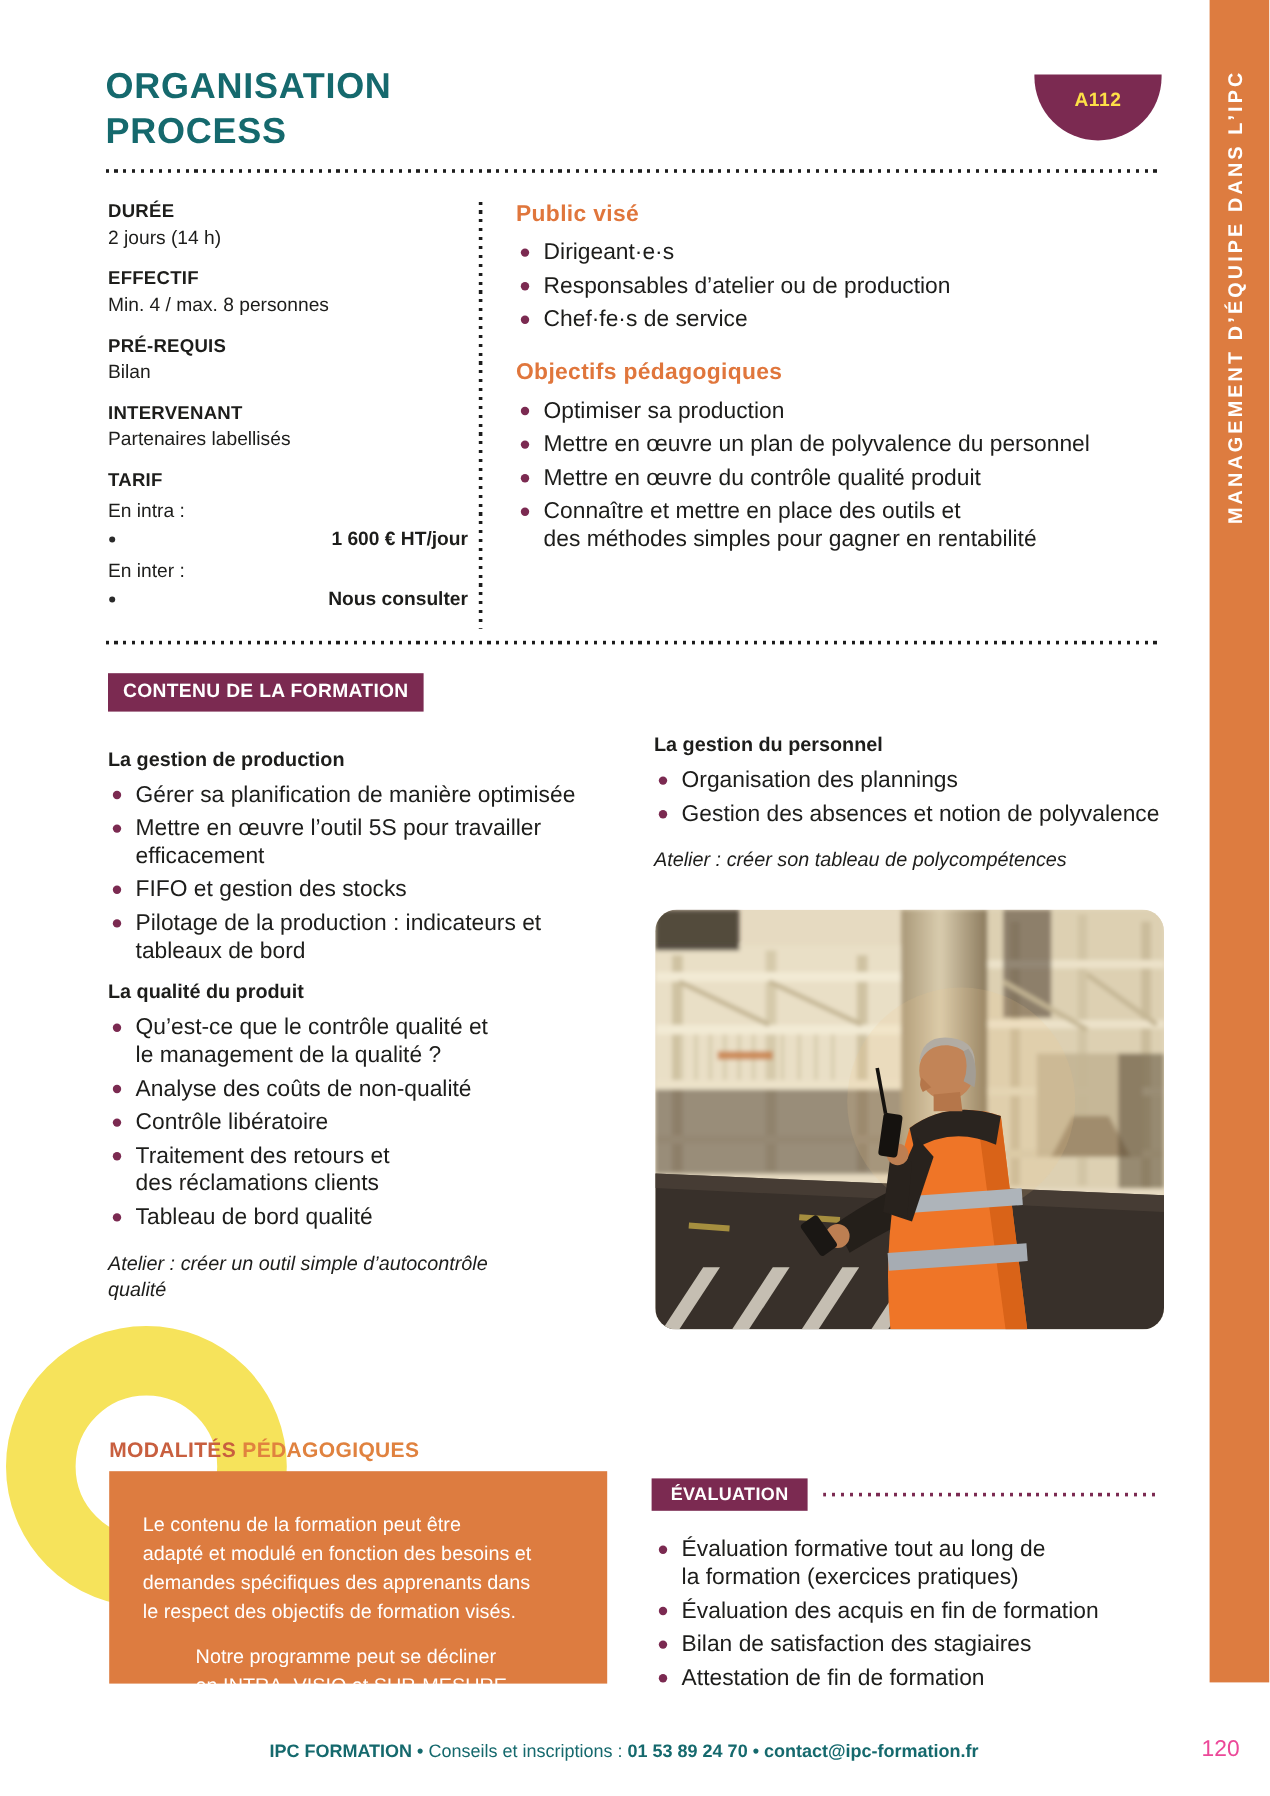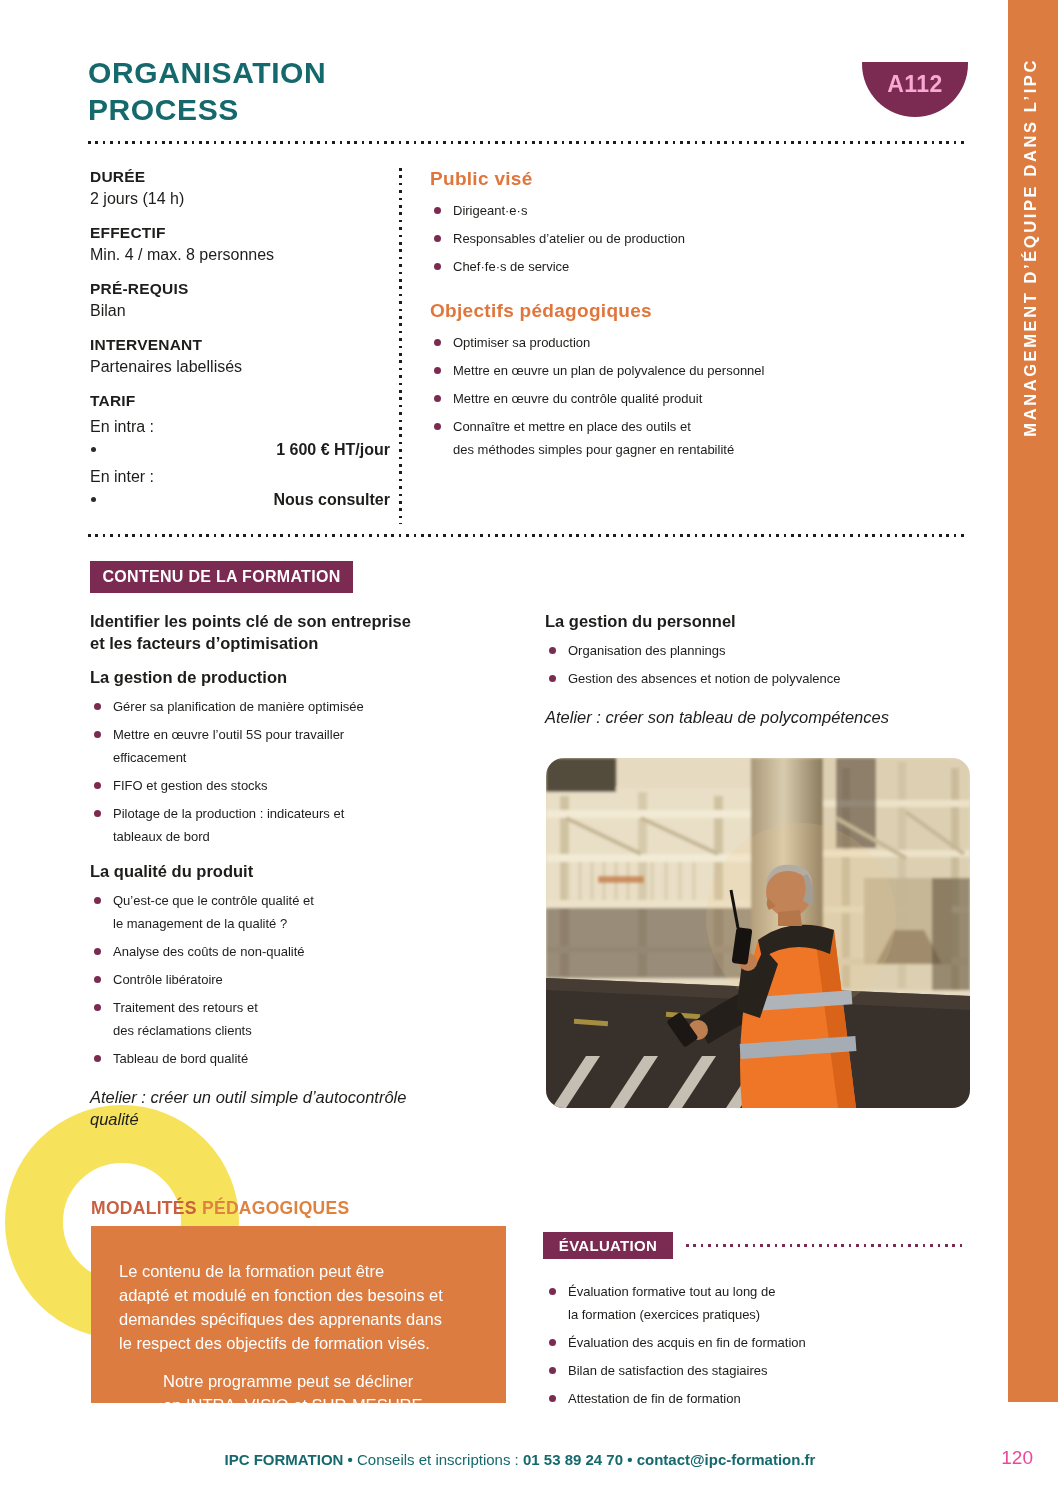--- a/index.html
+++ b/index.html
@@ -16,41 +16,41 @@
 
   
   .sidebar { position:absolute; top:0; right:0; width:50px; height:1402px; background:#dd7c40; }
   .sidebar .vtext { position:absolute; top:58px; left:13px; writing-mode:vertical-rl;
     transform:rotate(180deg); color:#ffffff; font-weight:bold; font-size:16.5px;
     letter-spacing:2.6px; white-space:nowrap; }
 
   
   .badge { position:absolute; left:862px; top:62px; width:106px; height:55px;
     background:#7b2a51; border-radius:0 0 106px 106px; text-align:center; }
-  .badge span { color:#f9a8d4; font-weight:bold; font-size:23px; line-height:44px; letter-spacing:.5px; }
+  .badge span { color:#fde047; font-weight:bold; font-size:16px; line-height:44px; letter-spacing:.5px; }
 
   
   .title { position:absolute; left:88px; top:54px; color:#15696d; font-weight:800;
     font-size:30px; line-height:37px; letter-spacing:.6px; }
 
   
   .info-col { position:absolute; left:90px; top:166px; width:300px; }
   .info-group { margin-bottom:12px; }
   .info-label { font-weight:bold; font-size:15.5px; letter-spacing:.2px; line-height:22px; }
   .info-value { font-size:16px; line-height:22px; }
   .tarif-line { font-size:16px; line-height:23px; }
   .tarif-bullet { position:relative; padding-left:13px; font-weight:bold; font-size:16px; line-height:23px;text-align:right; }
   .tarif-bullet::before { content:""; position:absolute; left:1px; top:9px; width:5px; height:5px;
     border-radius:50%; background:#2a2a2a; }
   .tarif-note { padding-left:13px; font-size:16px; line-height:22px; }
 
   .audience-col { position:absolute; left:430px; top:168px; width:545px; }
   .orange-heading { color:#e0763c; font-weight:800; font-size:19px; letter-spacing:.3px; margin-bottom:9px; }
   ul.bullets { list-style:none; }
-  ul.bullets li { position:relative; padding-left:23px; font-size:13px; line-height:23px; margin-bottom:5px; }
+  ul.bullets li { position:relative; padding-left:23px; font-size:19px; line-height:23px; margin-bottom:5px; }
   ul.bullets li::before { content:""; position:absolute; left:4px; top:8px; width:7px; height:7px;
     border-radius:50%; background:#7b2a51; }
   .objectifs-block { margin-top:22px; }
 
   
   .banner { position:absolute; background:#7b2a51; color:#ffffff; font-weight:bold;
     text-align:center; }
   .banner-contenu { left:90px; top:561px; width:263px; height:32px; font-size:16px; line-height:32px; letter-spacing:.3px; }
   .banner-eval { left:543px; top:1232px; width:130px; height:27px; font-size:15px; line-height:27px; letter-spacing:.3px; }
 
@@ -153,22 +153,20 @@
         <li>Mettre en œuvre du contrôle qualité produit</li>
         <li class="prewrap">Connaître et mettre en place des outils et
 des méthodes simples pour gagner en rentabilité</li>
       </ul>
     </div>
   </div>
 
   <div class="banner banner-contenu">CONTENU DE LA FORMATION</div>
 
   <div class="content-left">
-    <div class="bold-heading prewrap">Identifier les points clé de son entreprise
-et les facteurs d’optimisation</div>
 
     <div class="section-heading">La gestion de production</div>
     <ul class="bullets">
       <li>Gérer sa planification de manière optimisée</li>
       <li class="prewrap">Mettre en œuvre l’outil 5S pour travailler
 efficacement</li>
       <li>FIFO et gestion des stocks</li>
       <li class="prewrap">Pilotage de la production : indicateurs et
 tableaux de bord</li>
     </ul>

